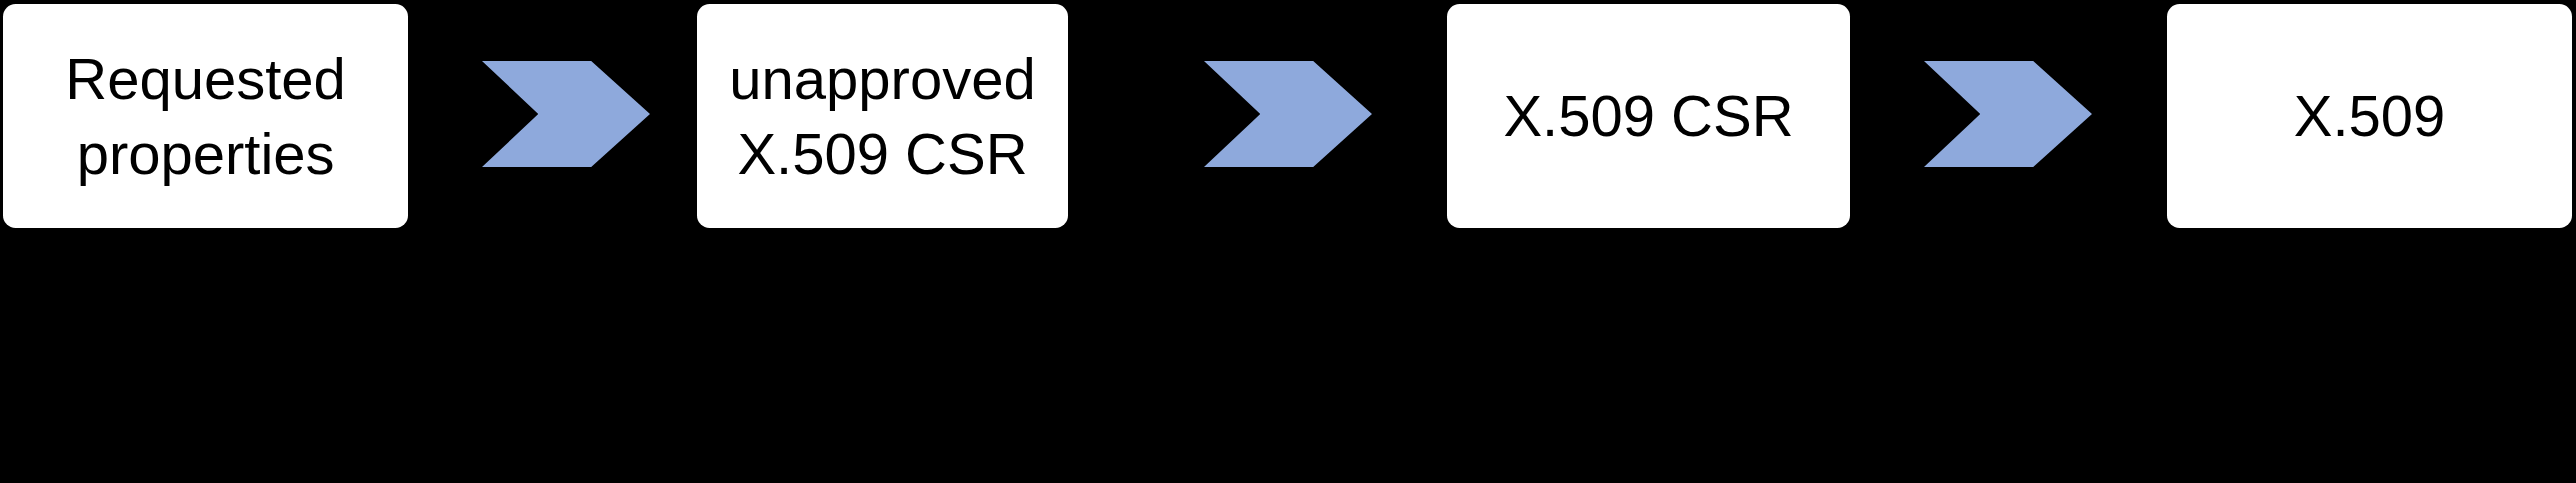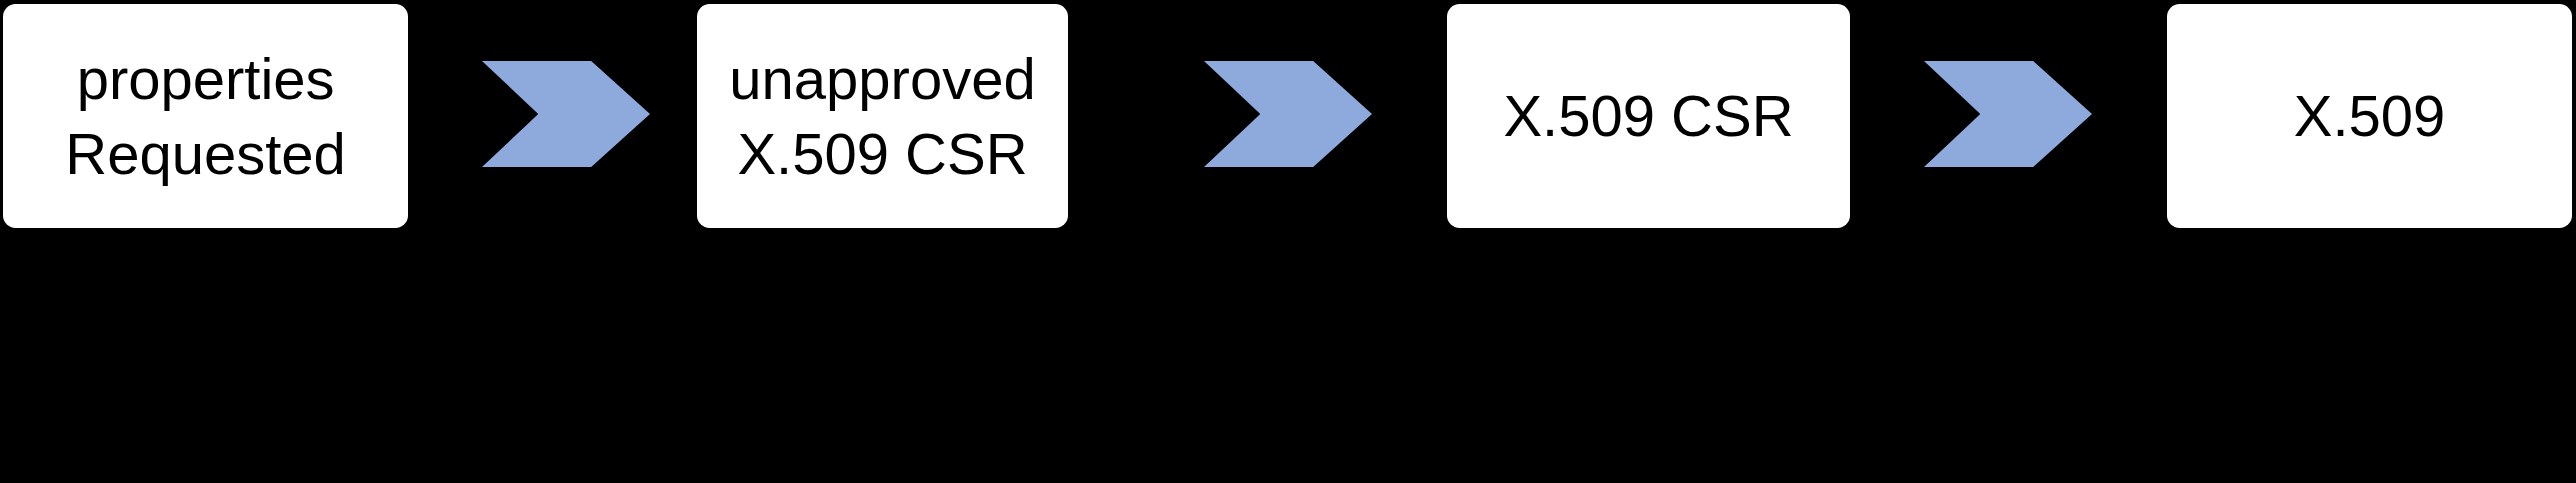--- a/index.html
+++ b/index.html
@@ -50,22 +50,22 @@
   .chev2 { left: 1204px; }
   .chev3 { left: 1924px; }
 </style>
 </head>
 <body>
 
 <div id="canvas" style="--bg-color: #000000; --box-fill: #ffffff; --text-color: #000000; --arrow-color: #8EA9DC;">
 
   <div class="box box1">
     <div class="box-label">
+      <span class="line">Requested</span>
       <span class="line">properties</span>
-      <span class="line">Requested</span>
     </div>
   </div>
 
   <div class="chevron chev1"></div>
 
   <div class="box box2">
     <div class="box-label">
       <span class="line">unapproved</span>
       <span class="line">X.509 CSR</span>
     </div>

